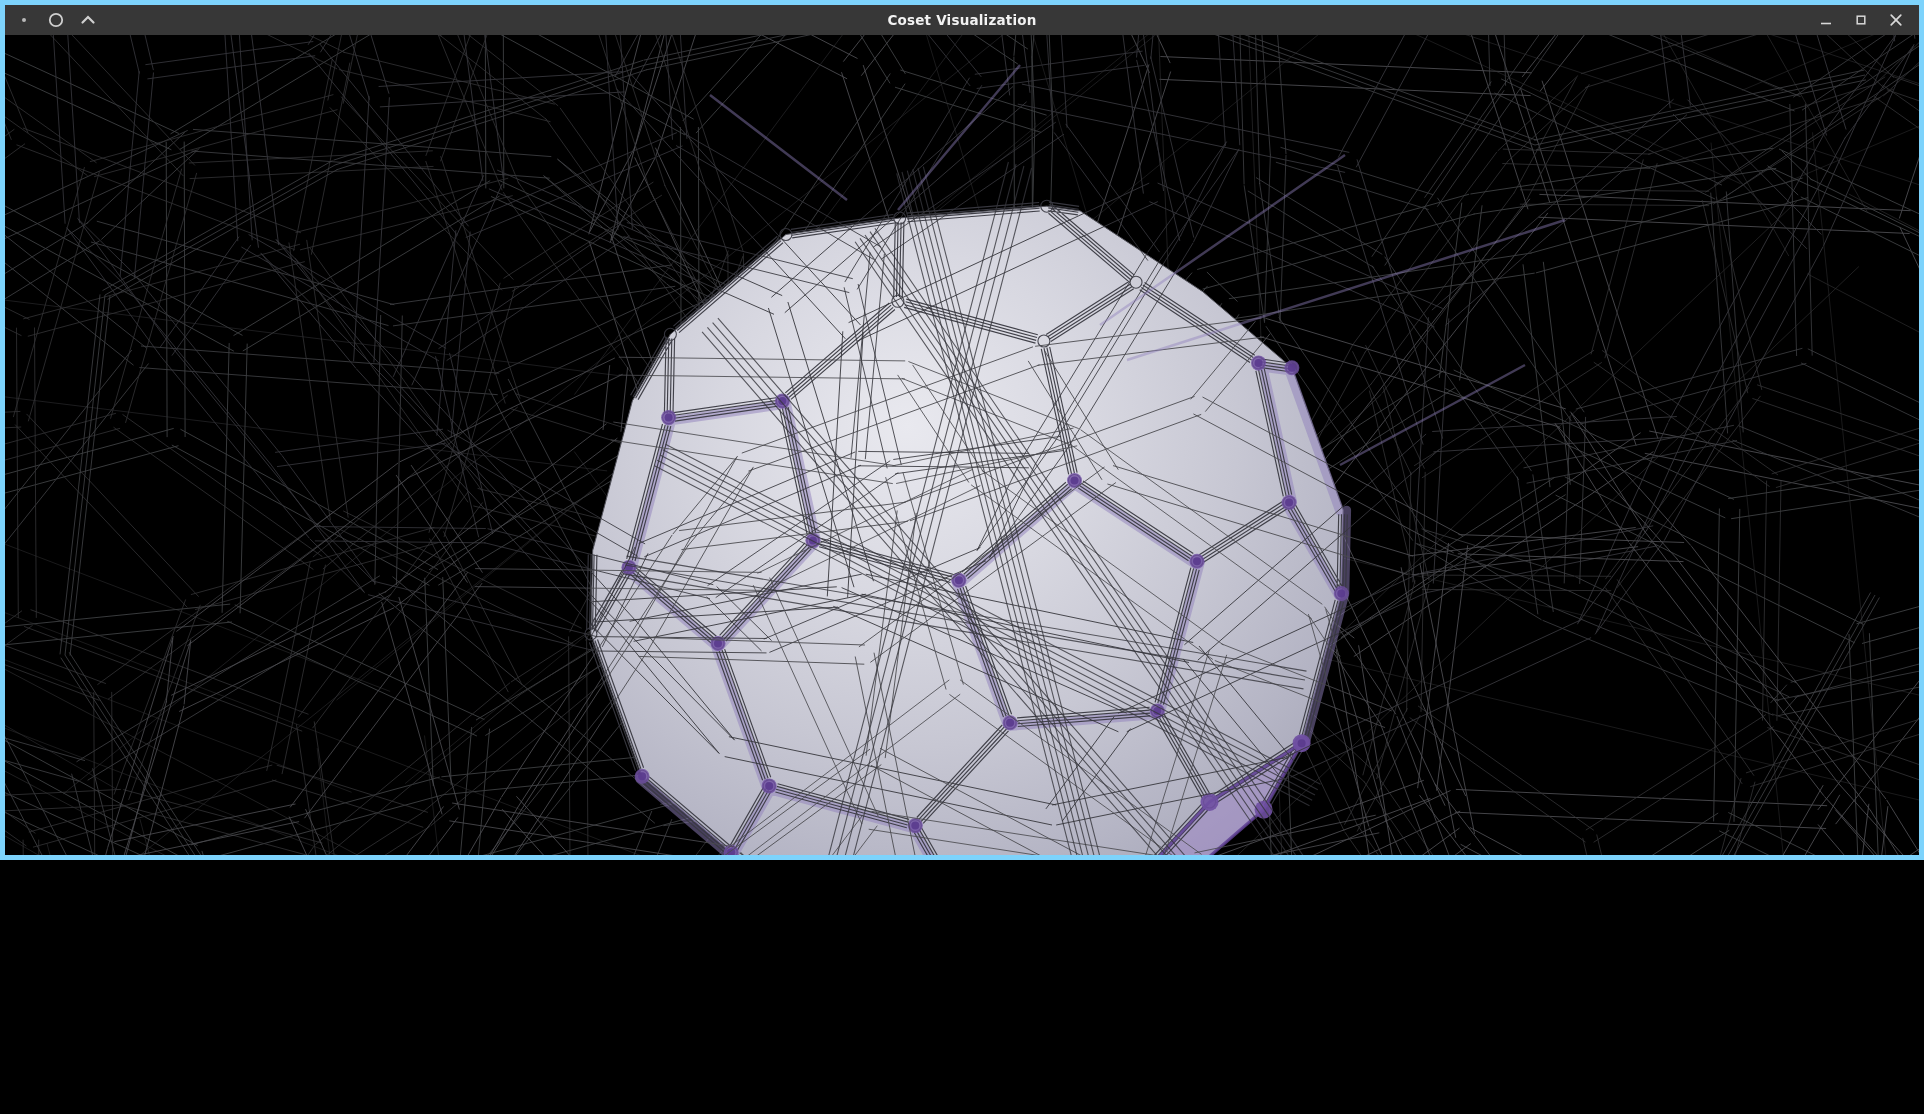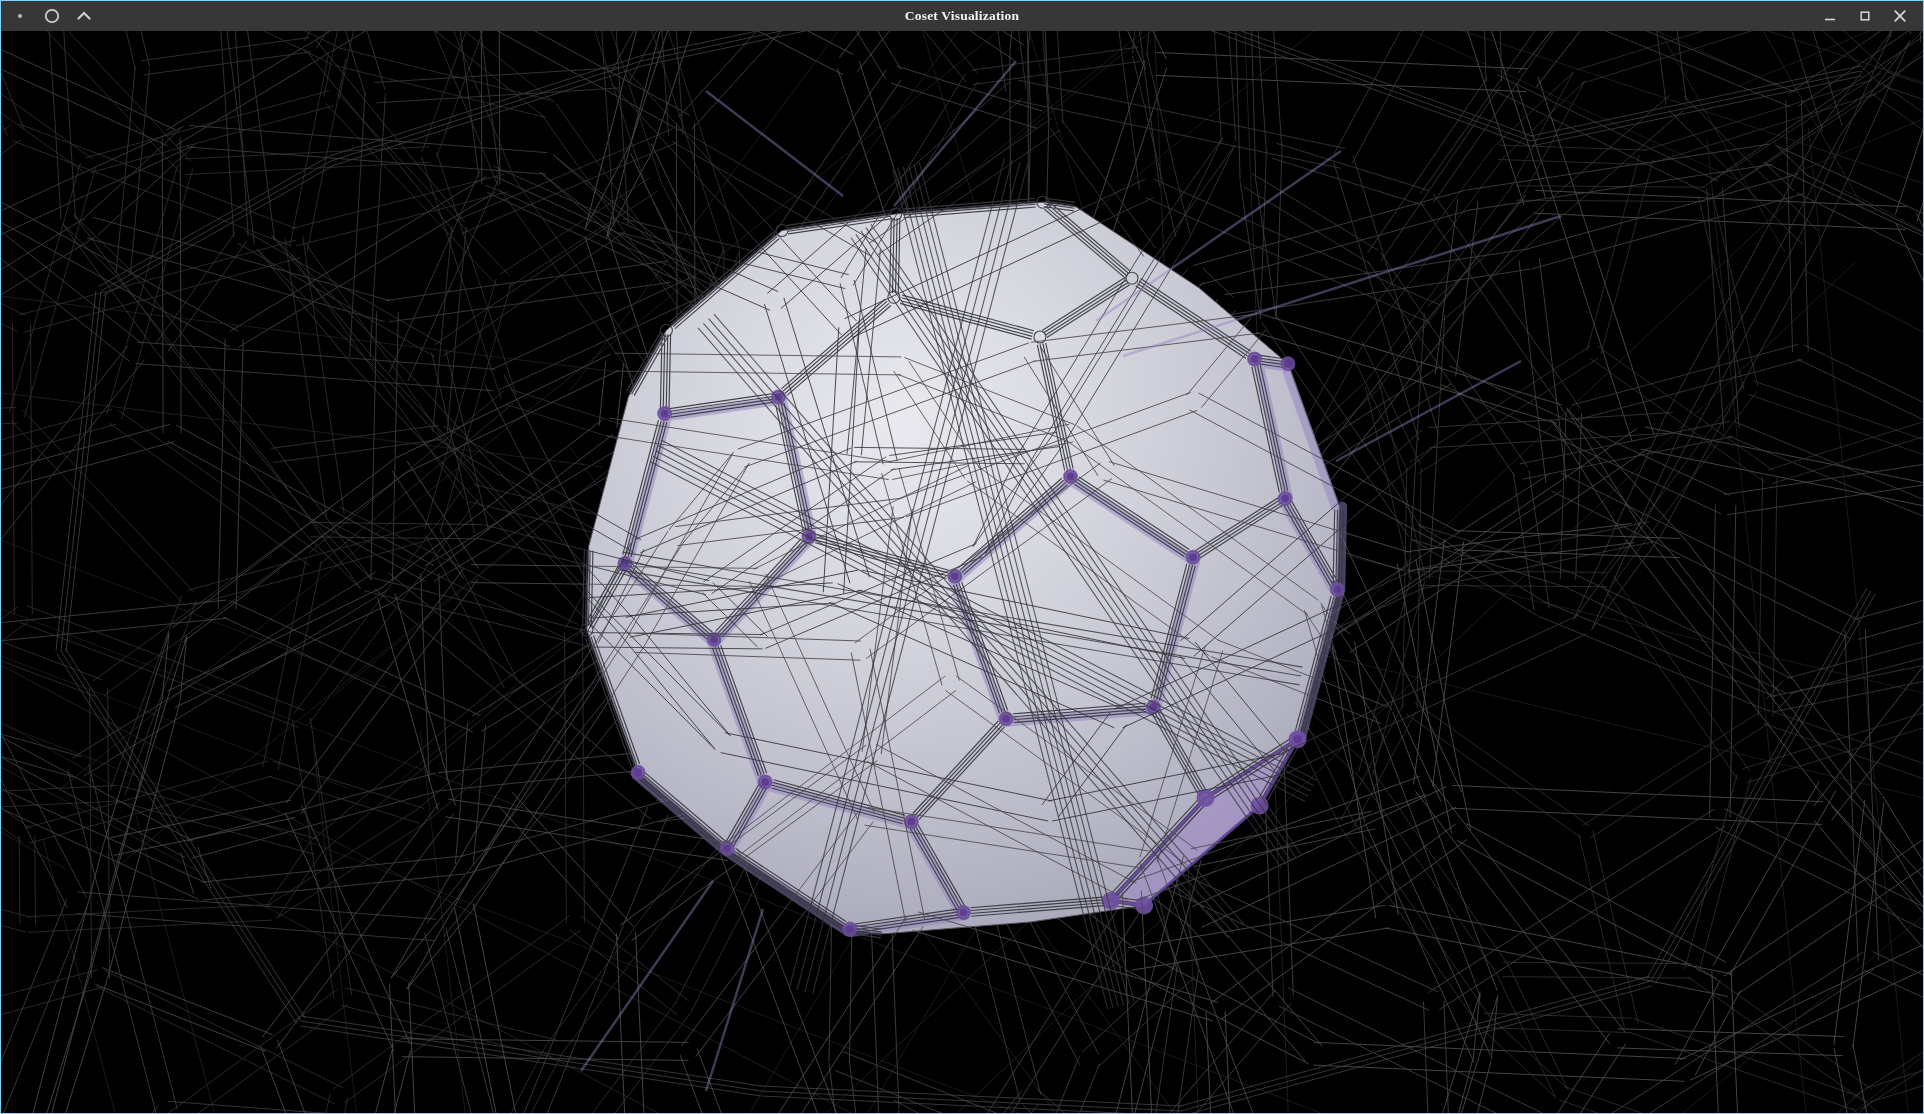--- a/index.html
+++ b/index.html
@@ -1,18 +1,18 @@
 <!DOCTYPE html>
 <html style="--titlebar: #373737; --titletext: #f2f2f2;"><head>
 <meta charset="utf-8">
 <style>
   html,body{margin:0;padding:0;background:#000;}
   body{font-family:"DejaVu Sans","Liberation Sans",sans-serif;}
-  .window{width:1924px;height:1114px;position:relative;overflow:hidden;background:#000;
-          box-sizing:border-box;border:1px solid #7dd3fc;font-family:Liberation Serif, serif;}
+  .window{width:1924px;height:860px;position:relative;overflow:hidden;background:#000;
+          box-sizing:border-box;border:5px solid #7dd3fc;}
   .titlebar{height:30px;background:var(--titlebar,#373737);display:flex;align-items:center;
             position:relative;user-select:none;}
   .tb-left{display:flex;align-items:center;gap:14px;padding-left:10px;z-index:2;}
   .tb-left .ic{width:18px;height:18px;display:flex;align-items:center;justify-content:center;}
   .tb-title{position:absolute;left:0;right:0;top:0;bottom:0;display:flex;align-items:center;
             justify-content:center;font-size:13.5px;font-weight:bold;
             color:var(--titletext,#f2f2f2);letter-spacing:.2px;pointer-events:none;}
   .tb-right{margin-left:auto;display:flex;align-items:center;gap:9px;padding-right:10px;z-index:2;}
   .tb-right .wbtn{width:26px;height:26px;border:0;background:transparent;display:flex;
                   align-items:center;justify-content:center;padding:0;cursor:pointer;}

